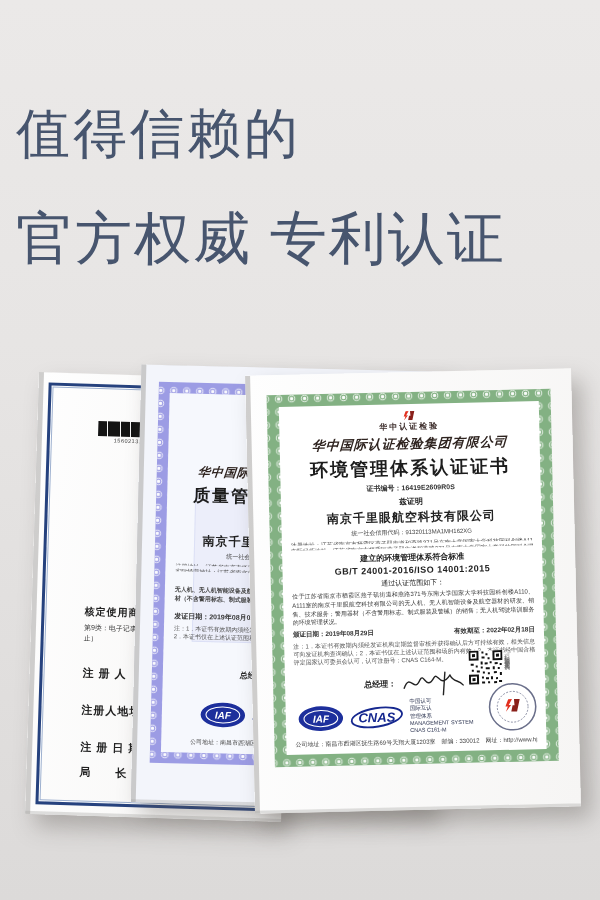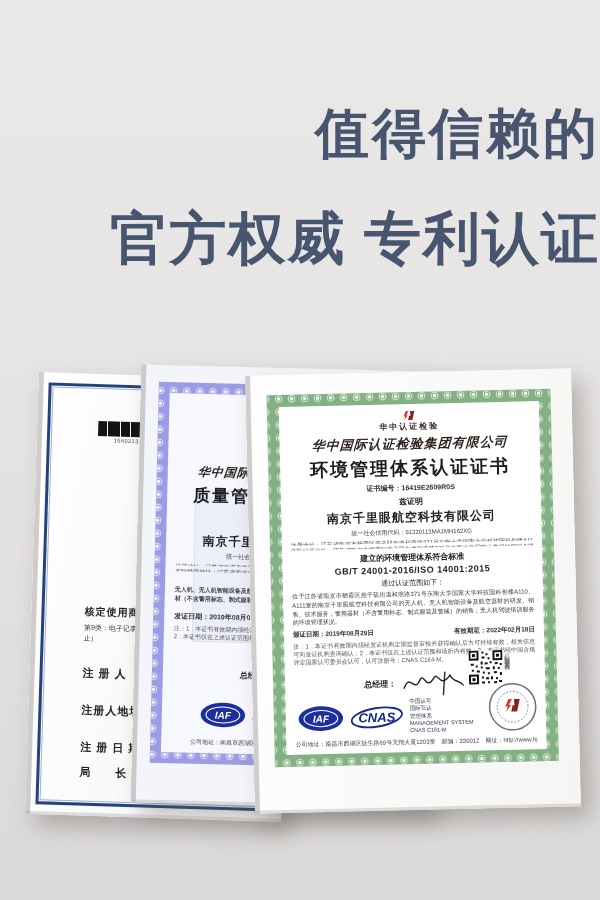--- a/index.html
+++ b/index.html
@@ -5,21 +5,21 @@
   html,body{margin:0;padding:0;}
   body{
     width:600px;height:900px;
     font-family:"Liberation Sans", sans-serif;
     background:linear-gradient(180deg,#ebe9e8 0%,#e7e5e4 38%,#dcdad9 100%);
     overflow:hidden;
   }
   .stage{position:relative;width:600px;height:900px;}
 
   
-  .headline{position:absolute;left:16px;right:0;text-align:right;font-weight:700;
+  .headline{position:absolute;left:16px;right:0;text-align:left;font-weight:400;
     color:#47556e;letter-spacing:3px;line-height:1;}
   .headline.l1{top:106px;font-size:54px;}
   .headline.l2{top:210px;font-size:57px;letter-spacing:2px;}
 
   
   .cert{position:absolute;background:linear-gradient(100deg,#fefefe,#f6f5f4);
     box-shadow:10px 12px 22px rgba(95,90,85,.38), inset 5px 0 0 rgba(168,166,164,.55), inset 0 -3px 0 rgba(185,183,181,.45);}
   .cert-tm{left:32px;top:376px;width:256px;height:442px;transform:rotate(1.8deg);z-index:1;}
   .cert-qc{left:136px;top:368px;width:300px;height:438px;transform:rotate(1.4deg);z-index:2;background:#f3f5fb;}
   .cert-env{left:250px;top:372px;width:326px;height:438px;transform:rotate(-1.3deg);z-index:3;}

